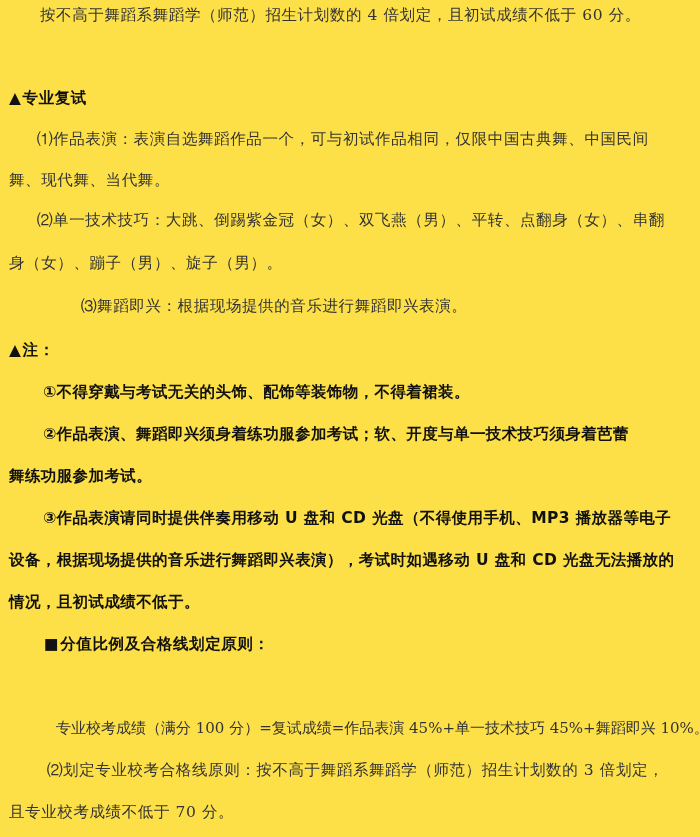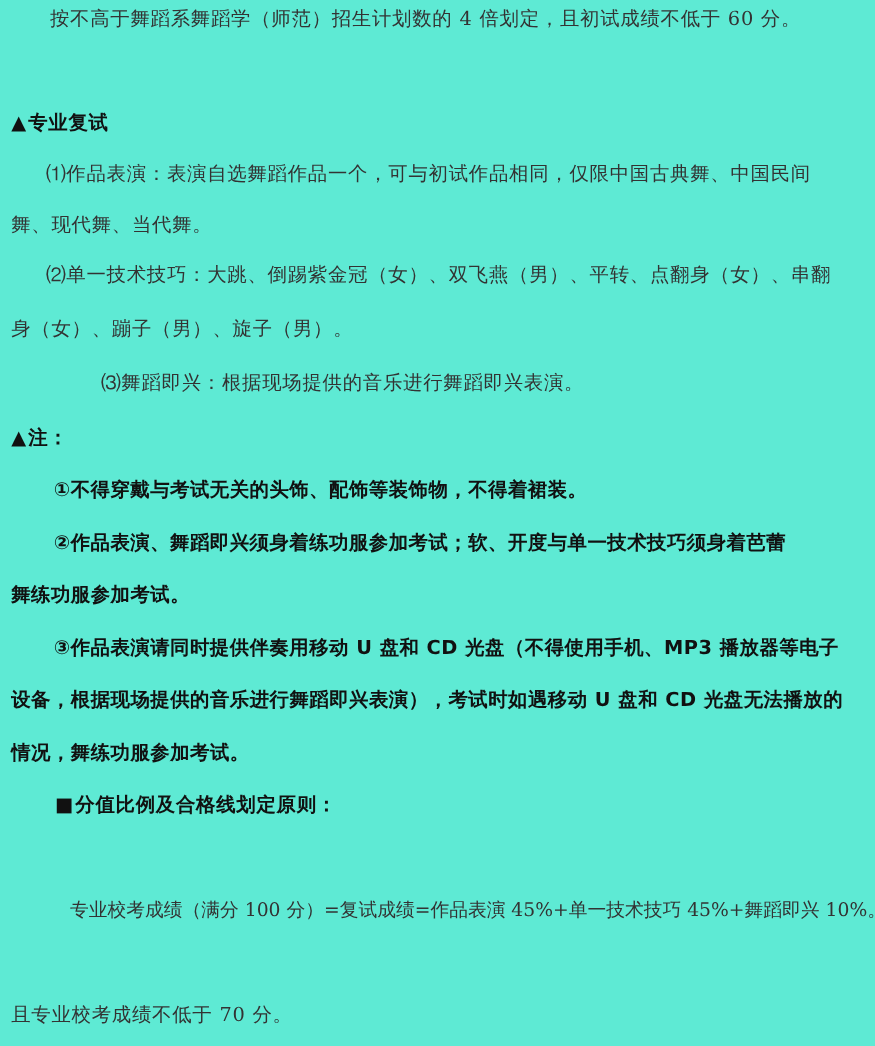--- a/index.html
+++ b/index.html
@@ -12,21 +12,21 @@
       height: 837px;
       position: relative;
       overflow: hidden;
       font-family: "DejaVu Serif", "Liberation Serif", serif;
       color: #2b2b2b;
     }
     .page {
       position: absolute;
       left: 0; top: 0;
       width: 700px; height: 837px;
-      background: #5eead4;
+      background: #fde047;
     }
     .line {
       position: absolute;
       white-space: nowrap;
       font-size: 15.5px;
       line-height: 20px;
       color: #333333;
       letter-spacing: 0.6px;
     }
     .bold {
@@ -69,24 +69,25 @@
     <span class="marker">▲</span><span>注：</span>
   </div>
 
   <div class="line bold" style="left:43px; top:382px;">①不得穿戴与考试无关的头饰、配饰等装饰物，不得着裙装。</div>
 
   <div class="line bold" style="left:43px; top:424px;">②作品表演、舞蹈即兴须身着练功服参加考试；软、开度与单一技术技巧须身着芭蕾</div>
   <div class="line bold" style="left:9px; top:466px;">舞练功服参加考试。</div>
 
   <div class="line bold" style="left:43px; top:508px;">③作品表演请同时提供伴奏用移动 U 盘和 CD 光盘（不得使用手机、MP3 播放器等电子</div>
   <div class="line bold" style="left:9px; top:550px;">设备，根据现场提供的音乐进行舞蹈即兴表演），考试时如遇移动 U 盘和 CD 光盘无法播放的</div>
-  <div class="line bold" style="left:9px; top:592px;">情况，舞练功服参加考试。</div>
+  <div class="line bold" style="left:9px; top:592px;">情况，且初试成绩不低于。</div>
 
   <div class="line heading" style="left:44px; top:634px;">
     <span class="marker">■</span><span>分值比例及合格线划定原则：</span>
   </div>
 
 
   <div class="line" style="left:56px; top:718px; letter-spacing:0px; font-size:15px;">专业校考成绩（满分 100 分）=复试成绩=作品表演 45%+单一技术技巧 45%+舞蹈即兴 10%。</div>
 
+  <div class="line" style="left:47px; top:760px;">⑵划定专业校考合格线原则：按不高于舞蹈系舞蹈学（师范）招生计划数的 3 倍划定，</div>
   <div class="line" style="left:9px; top:802px;">且专业校考成绩不低于 70 分。</div>
 
 </div>
 
 </body></html>

